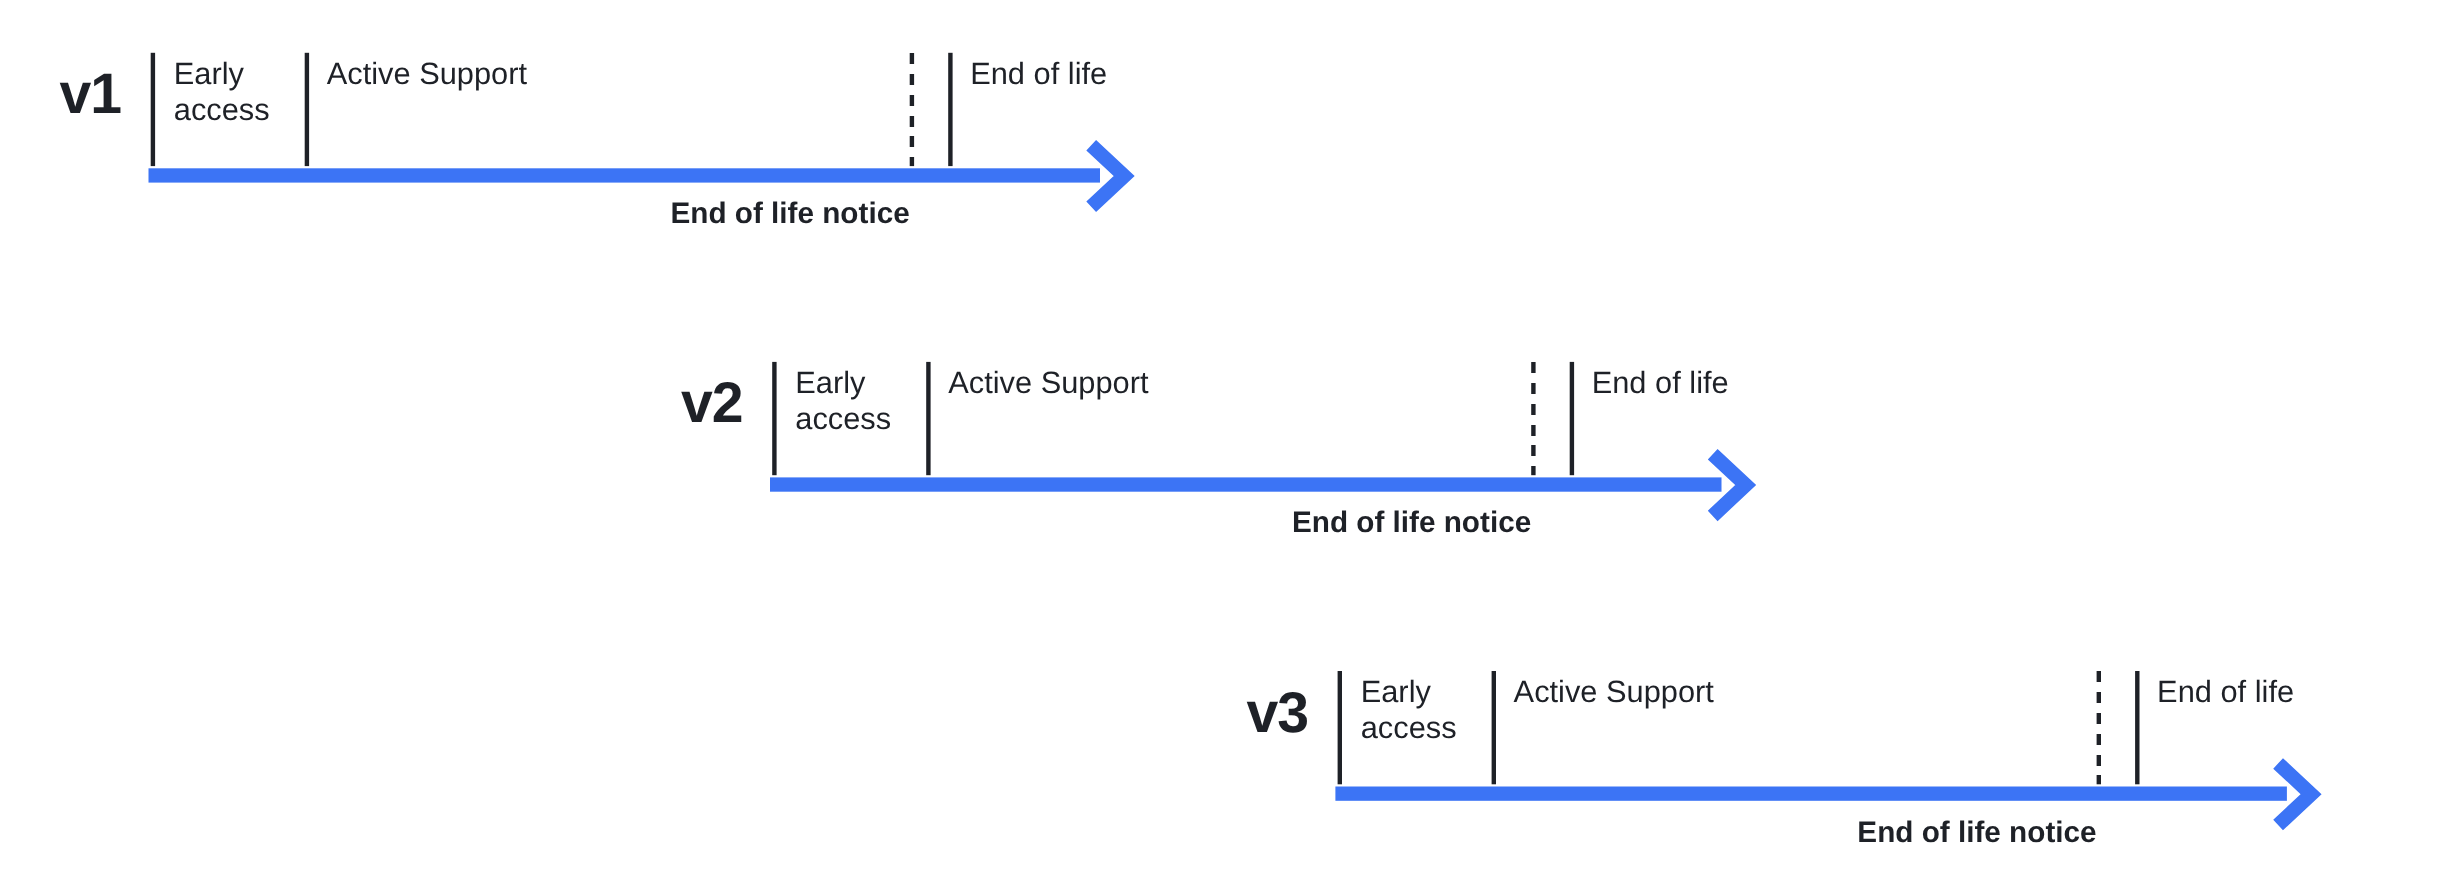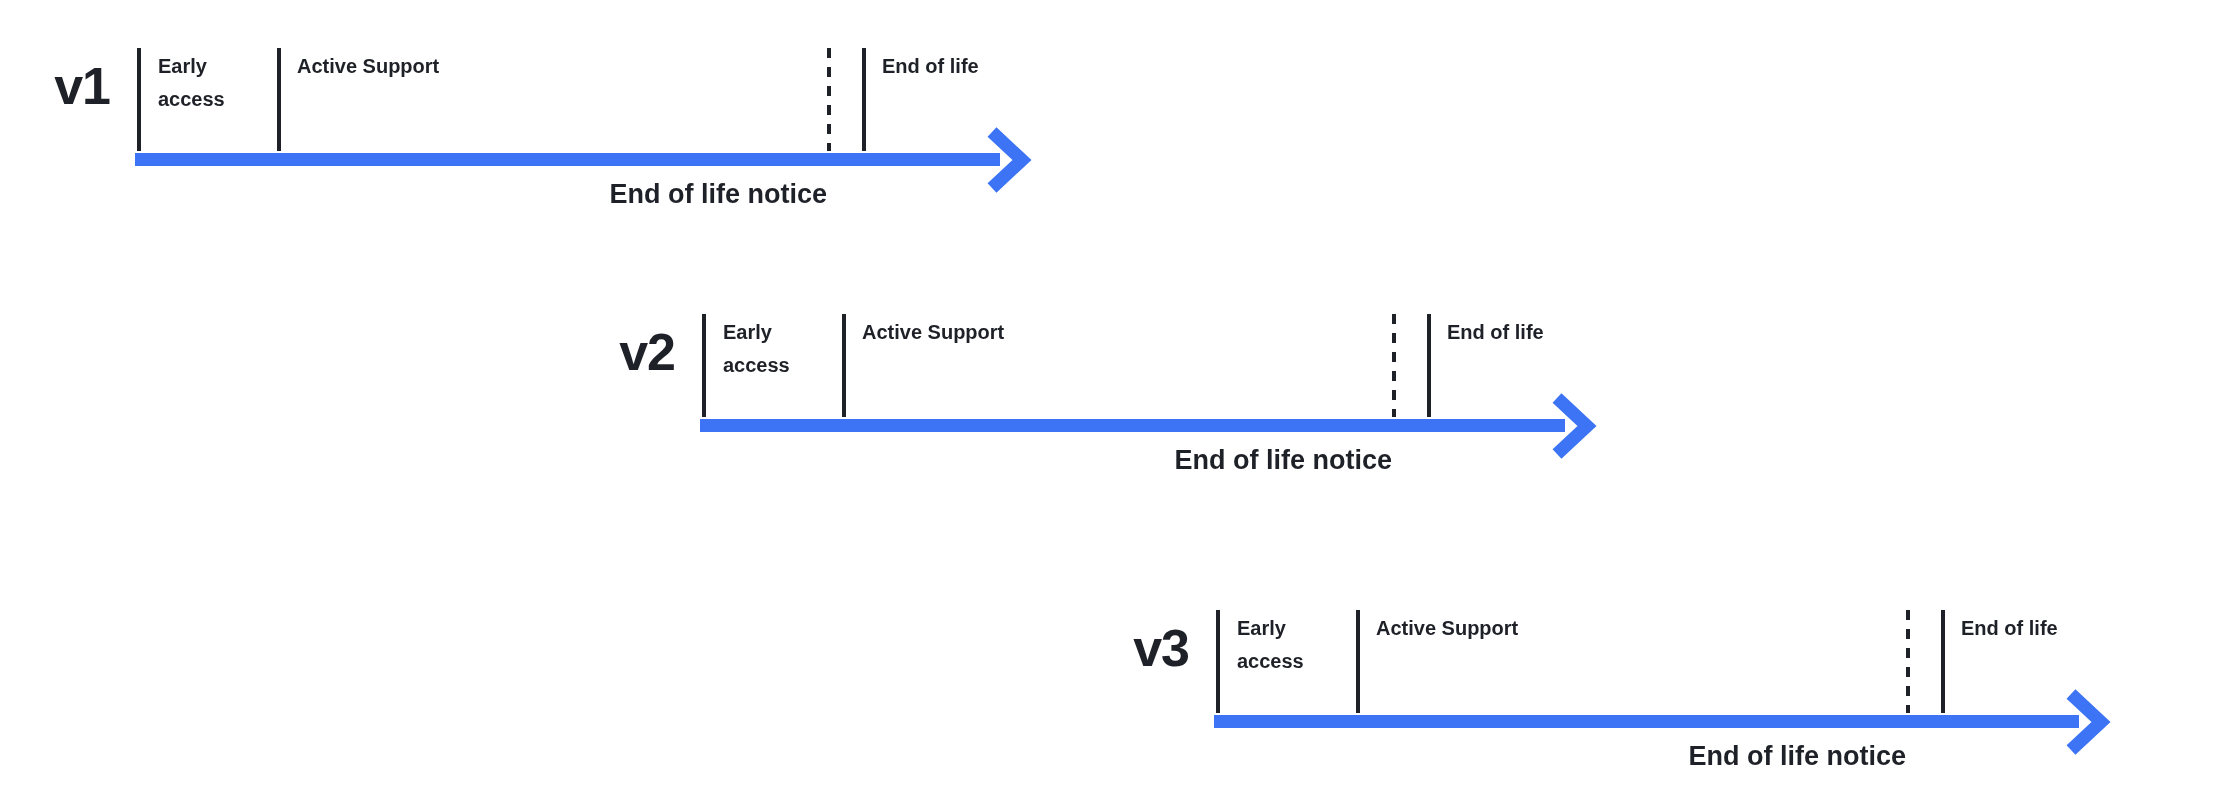--- a/index.html
+++ b/index.html
@@ -7,21 +7,21 @@
     position: relative;
     width: 2228px;
     height: 812px;
     background: #ffffff;
     overflow: hidden;
     font-family: "Liberation Sans", sans-serif;
     color: #1E2127;
   }
   .timeline { position: absolute; width: 1010px; height: 185px; }
   .row1 { left: 16px;   top: 40px; margin-left: 36px;  }
-  .row2 { left: 617px;  top: 306px; }
+  .row2 { left: 617px;  top: 321px; }
   .row3 { left: 1131px; top: 602px; }
 
   .vlabel {
     position: absolute;
     left: 0; top: 20px;
     width: 58px;
     text-align: right;
     font-size: 52px;
     font-weight: 700;
     line-height: 1;
@@ -57,22 +57,22 @@
     fill: none;
     stroke: #3C74F5;
     stroke-width: 13;
     stroke-linecap: butt;
     stroke-linejoin: miter;
   }
 
   .seg {
     position: absolute;
     top: 10px;
-    font-size: 20px;
-    font-weight: 700;
+    font-size: 28px;
+    font-weight: 400;
     line-height: 33px;
     white-space: nowrap;
   }
   .seg.early  { left: 106px; width: 104px; white-space: normal; }
   .seg.active { left: 245px; }
   .seg.eol    { left: 830px; }
 
   .notice {
     position: absolute;
     top: 138px;

